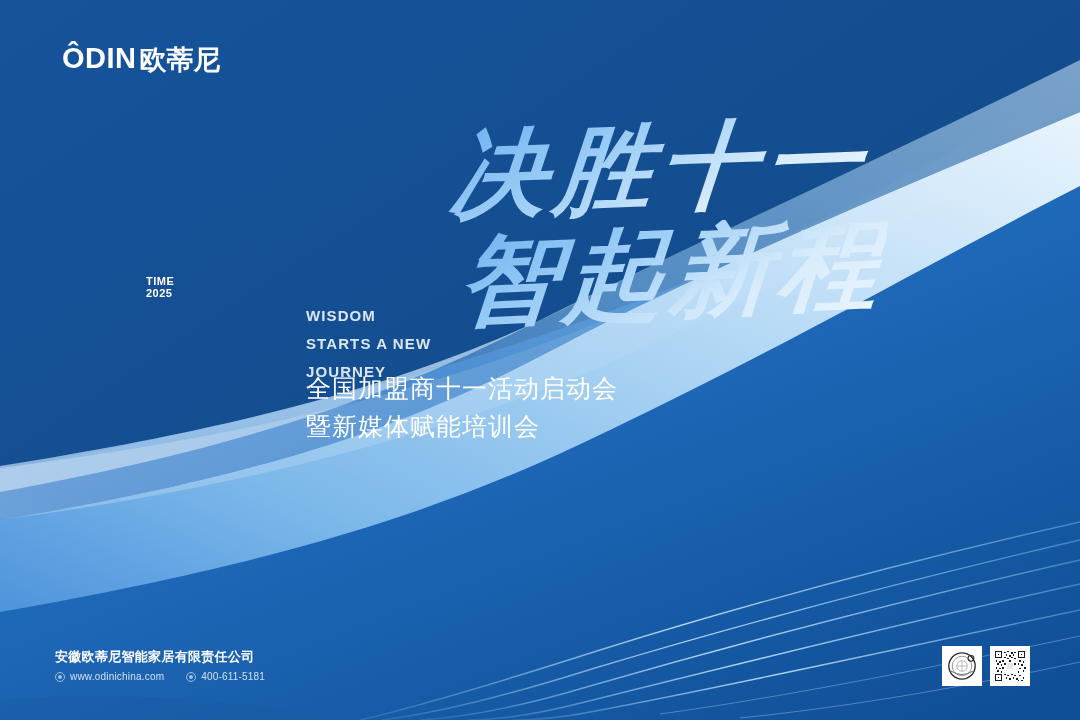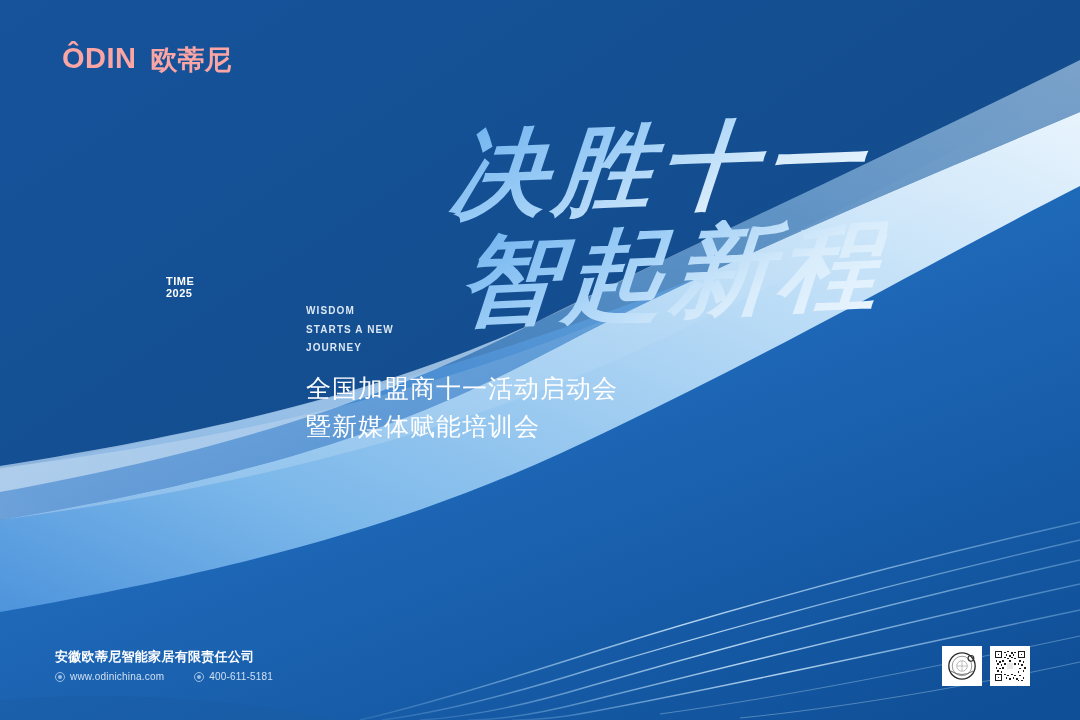--- a/index.html
+++ b/index.html
@@ -13,22 +13,22 @@
     position:relative;
     width:1080px; height:720px;
     background:#13508f;
     overflow:hidden;
   }
   #bg-waves { position:absolute; inset:0; width:1080px; height:720px; }
 
   
   .logo {
     position:absolute; left:62px; top:44px;
-    display:flex; align-items:flex-end; gap:14px;
-    color:#fca5a5;
+    display:flex; align-items:flex-end; gap:3px;
+    color:#ffffff;
   }
   .logo-latin {
     font-size:29px; font-weight:bold; letter-spacing:.5px;
     line-height:1; font-family:"Liberation Sans",sans-serif;
   }
   .logo-cn {
     font-size:27px; font-weight:bold; letter-spacing:0px;
     line-height:1; font-family:"DejaVu Sans",sans-serif;
   }
 
@@ -50,47 +50,47 @@
              transform:skewX(-7deg) rotate(-2.2deg); }
   .calli-2 { left:460px; top:222px; font-size:100px; letter-spacing:6px;
              transform:skewX(-7deg) rotate(-2.6deg); }
 
   
   .date-row {
     position:absolute; left:146px; top:276px;
     display:flex; align-items:center; gap:8px; color:#ffffff;
   }
   .date-tag { display:flex; flex-direction:column; line-height:1.05; }
-  .date-tag span { font-size:11px; font-weight:bold; letter-spacing:.5px;margin-left:20px; }
+  .date-tag span { font-size:11px; font-weight:bold; letter-spacing:.5px; }
   .date-main {
     font-size:34px; font-weight:bold; letter-spacing:-.5px; line-height:1;
   }
 
   
   .tagline {
     position:absolute; left:306px; top:302px;
-    color:#dbe7f5; font-size:10px; font-weight:bold;
+    color:#dbe7f5; font-size:15px; font-weight:bold;
     letter-spacing:1.1px; line-height:1.85;
   }
 
   
   .subtitle {
     position:absolute; left:306px; top:370px;
     color:#ffffff; font-family:"DejaVu Sans",sans-serif;
     font-size:25px; font-weight:normal; letter-spacing:1px; line-height:1.5;
   }
 
   
   .footer { position:absolute; left:55px; top:648px; }
   .footer-company {
     color:#ffffff; font-family:"DejaVu Sans",sans-serif;
     font-size:13px; font-weight:bold; letter-spacing:.3px; line-height:1.4;
   }
   .footer-contacts {
-    display:flex; align-items:center; gap:30px; margin-top:5px;
+    display:flex; align-items:center; gap:22px; margin-top:5px;
   }
   .contact-item {
     display:flex; align-items:center; gap:5px;
     color:#cfe0f2; font-size:10px; letter-spacing:.2px;
   }
   .ci-icon {
     width:10px; height:10px; border-radius:50%;
     border:1px solid #9dc0e2; display:inline-block;
     position:relative; flex:0 0 auto;
   }

